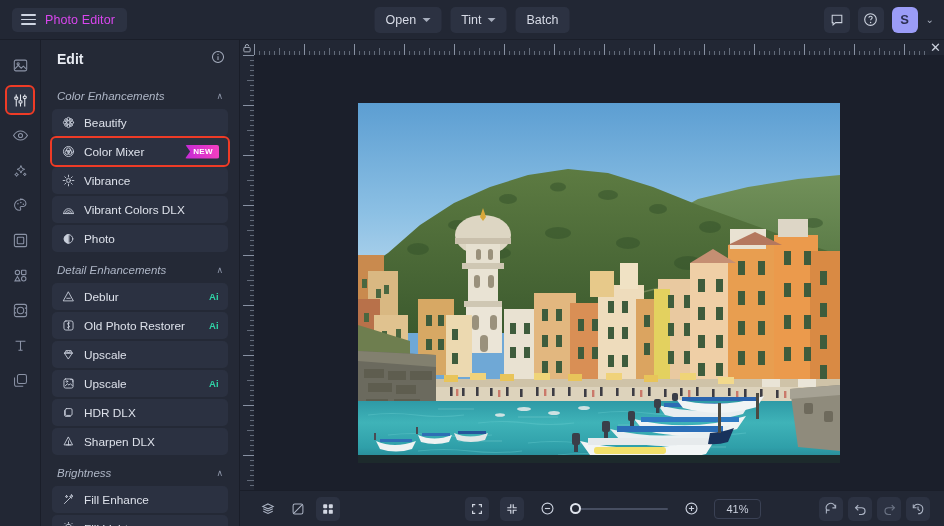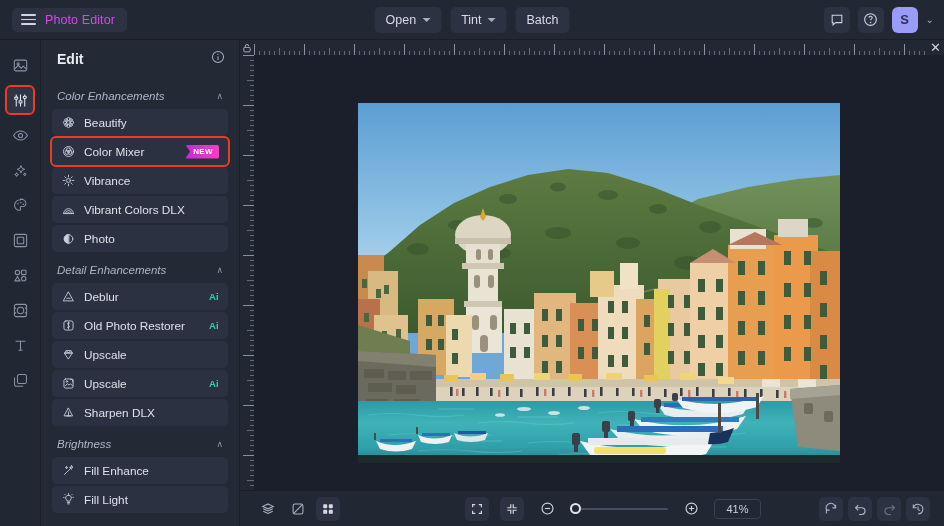--- a/index.html
+++ b/index.html
@@ -385,20 +385,29 @@
           <span class="row-ico">
             <svg width="13" height="13" viewBox="0 0 16 16" fill="none" stroke="currentColor" stroke-width="1.1" stroke-linecap="round" stroke-linejoin="round">
               <rect x="2.4" y="2.4" width="11.2" height="11.2" rx="2"></rect>
               <path d="M4 11l2.6-2.8L8.6 10l1.8-1.8L13 11"></path>
               <circle cx="6" cy="5.5" r="1"></circle>
               <path d="M10.5 3.2h2.8v2.8"></path>
             </svg>
           </span>
           <span class="row-label">Upscale</span>
           <span class="badge-ai">Ai</span>
+        </div>
+        <div class="row">
+          <span class="row-ico">
+            <svg width="13" height="13" viewBox="0 0 16 16" fill="none" stroke="currentColor" stroke-width="1.1" stroke-linecap="round" stroke-linejoin="round">
+              <path d="M5.6 3.2h5.2a1.6 1.6 0 011.6 1.6v5.2a1.6 1.6 0 01-1.6 1.6H5.6A1.6 1.6 0 014 10V4.8a1.6 1.6 0 011.6-1.6z"></path>
+              <path d="M3.2 5.6v5.6a1.6 1.6 0 001.6 1.6h5.6"></path>
+            </svg>
+          </span>
+          <span class="row-label">HDR DLX</span>
         </div>
         <div class="row">
           <span class="row-ico">
             <svg width="13" height="13" viewBox="0 0 16 16" fill="none" stroke="currentColor" stroke-width="1.1" stroke-linecap="round" stroke-linejoin="round">
               <path d="M8 2.8L13 12.2H3z"></path>
               <path d="M5.2 12.2h5.6"></path>
               <path d="M8 7.2v5"></path>
             </svg>
           </span>
           <span class="row-label">Sharpen DLX</span>

